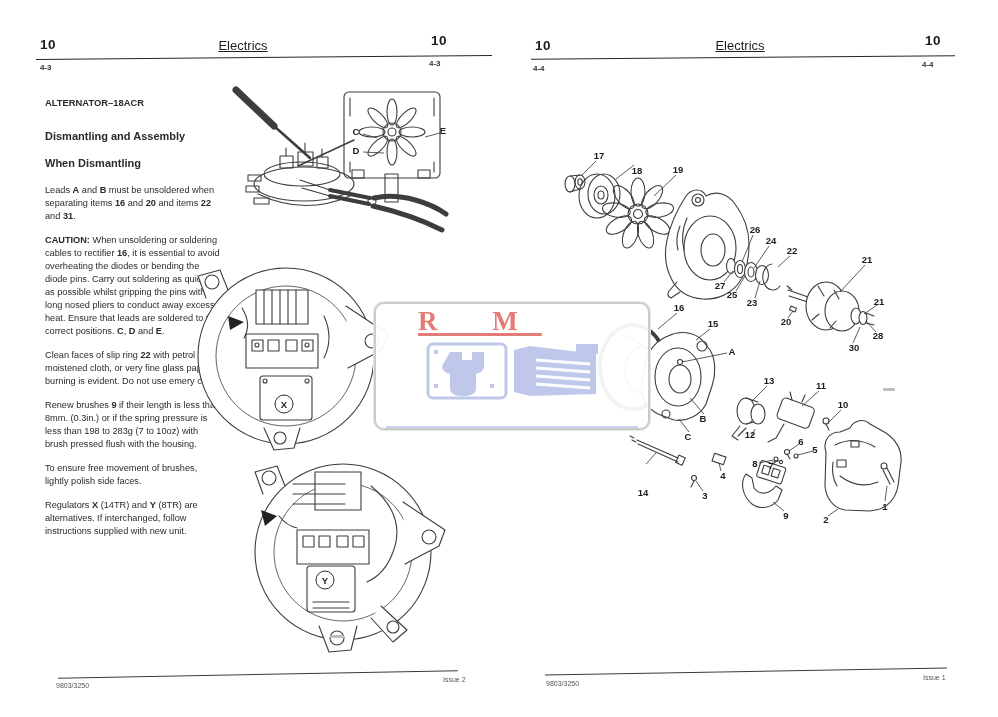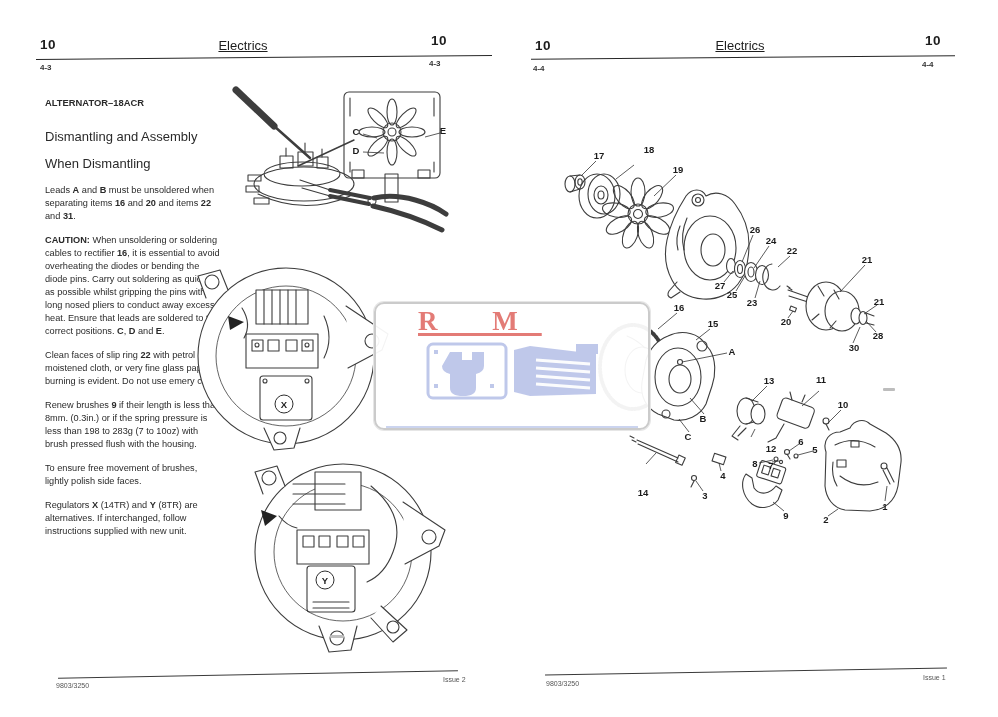--- a/index.html
+++ b/index.html
@@ -14,21 +14,21 @@
 
   .hdr-num{position:absolute;font-weight:700;font-size:13.5px;letter-spacing:.5px;}
   .hdr-title{position:absolute;font-size:13px;width:120px;text-align:center;text-decoration:underline;}
   .rule{position:absolute;border-top:1.6px solid #262626;height:0;}
   .pref{position:absolute;font-size:8px;font-weight:700;color:#333;}
   .foot-rule{position:absolute;border-top:1.1px solid #3a3a3a;height:0;}
   .foot-text{position:absolute;font-size:7px;color:#555;}
 
   .textcol{position:absolute;left:45px;top:96px;width:176px;font-size:9.2px;line-height:13px;color:#2a2a2a;}
   .textcol .h{font-weight:700;font-size:9.4px;margin:0 0 21px 0;}
-  .textcol .h2{font-weight:400;font-size:13px;margin:0 0 14px 0;}
+  .textcol .h2{font-weight:700;font-size:11px;margin:0 0 14px 0;}
   .textcol p{margin:0 0 11px 0;}
   .textcol b{font-weight:700;}
 
   .figwrap{position:absolute;}
   .figwrap svg{position:absolute;left:0;top:0;}
   .lineart{stroke:#3d3d3d;fill:none;stroke-width:1.1;stroke-linecap:round;stroke-linejoin:round;}
   .leader{stroke:#333;stroke-width:.8;}
 
   .part-label{position:absolute;transform:translate(-50%,-50%);font-weight:700;font-size:9.5px;color:#1b1b1b;white-space:nowrap;}
   .circle-label{position:absolute;width:17px;height:17px;border:1.3px solid #2e2e2e;border-radius:50%;
@@ -350,42 +350,42 @@
         <line x1="232" y1="332" x2="239" y2="331"></line>
           <line x1="106" y1="334" x2="116" y2="323"></line>
         <line x1="181" y1="341" x2="179" y2="333"></line>
           <line x1="163" y1="361" x2="156" y2="351"></line>
         <line x1="244" y1="381" x2="233" y2="372"></line>
           <line x1="288" y1="386" x2="298" y2="379"></line>
         <line x1="345" y1="371" x2="347" y2="356"></line>
       </g>
     </svg>
   <div class="part-label" style="left: 59px; top: 25px;">17</div>
-      <div class="part-label" style="left: 97px; top: 19px; margin-left: 12px;">18</div>
+      <div class="part-label" style="left: 97px; top: 40px;">18</div>
       <div class="part-label" style="left: 138px; top: 39px;">19</div>
       <div class="part-label" style="left: 215px; top: 99px;">26</div>
       <div class="part-label" style="left: 231px; top: 110px;">24</div>
       <div class="part-label" style="left: 252px; top: 120px;">22</div>
       <div class="part-label" style="left: 327px; top: 129px;">21</div>
       <div class="part-label" style="left: 180px; top: 155px;">27</div>
       <div class="part-label" style="left: 192px; top: 164px;">25</div>
       <div class="part-label" style="left: 212px; top: 172px;">23</div>
       <div class="part-label" style="left: 339px; top: 171px;">21</div>
       <div class="part-label" style="left: 139px; top: 177px;">16</div>
       <div class="part-label" style="left: 173px; top: 193px;">15</div>
       <div class="part-label" style="left: 246px; top: 191px;">20</div>
       <div class="part-label" style="left: 338px; top: 205px;">28</div>
       <div class="part-label" style="left: 314px; top: 217px;">30</div>
       <div class="part-label" style="left: 192px; top: 221px;">A</div>
       <div class="part-label" style="left: 229px; top: 250px;">13</div>
-      <div class="part-label" style="left: 281px; top: 249px;">11</div>
+      <div class="part-label" style="left: 281px; top: 255px;">11</div>
       <div class="part-label" style="left: 303px; top: 274px;">10</div>
       <div class="part-label" style="left: 163px; top: 288px;">B</div>
       <div class="part-label" style="left: 148px; top: 306px;">C</div>
-      <div class="part-label" style="left: 210px; top: 318px; margin-left: 21px;">12</div>
+      <div class="part-label" style="left: 210px; top: 304px;">12</div>
       <div class="part-label" style="left: 261px; top: 311px;">6</div>
       <div class="part-label" style="left: 275px; top: 319px;">5</div>
       <div class="part-label" style="left: 215px; top: 333px;">8</div>
       <div class="part-label" style="left: 231px; top: 335px;">7</div>
       <div class="part-label" style="left: 103px; top: 338px; margin-top: 24px;">14</div>
       <div class="part-label" style="left: 183px; top: 345px;">4</div>
       <div class="part-label" style="left: 165px; top: 365px;">3</div>
       <div class="part-label" style="left: 246px; top: 385px;">9</div>
       <div class="part-label" style="left: 286px; top: 389px;">2</div>
       <div class="part-label" style="left: 345px; top: 376px;">1</div>

